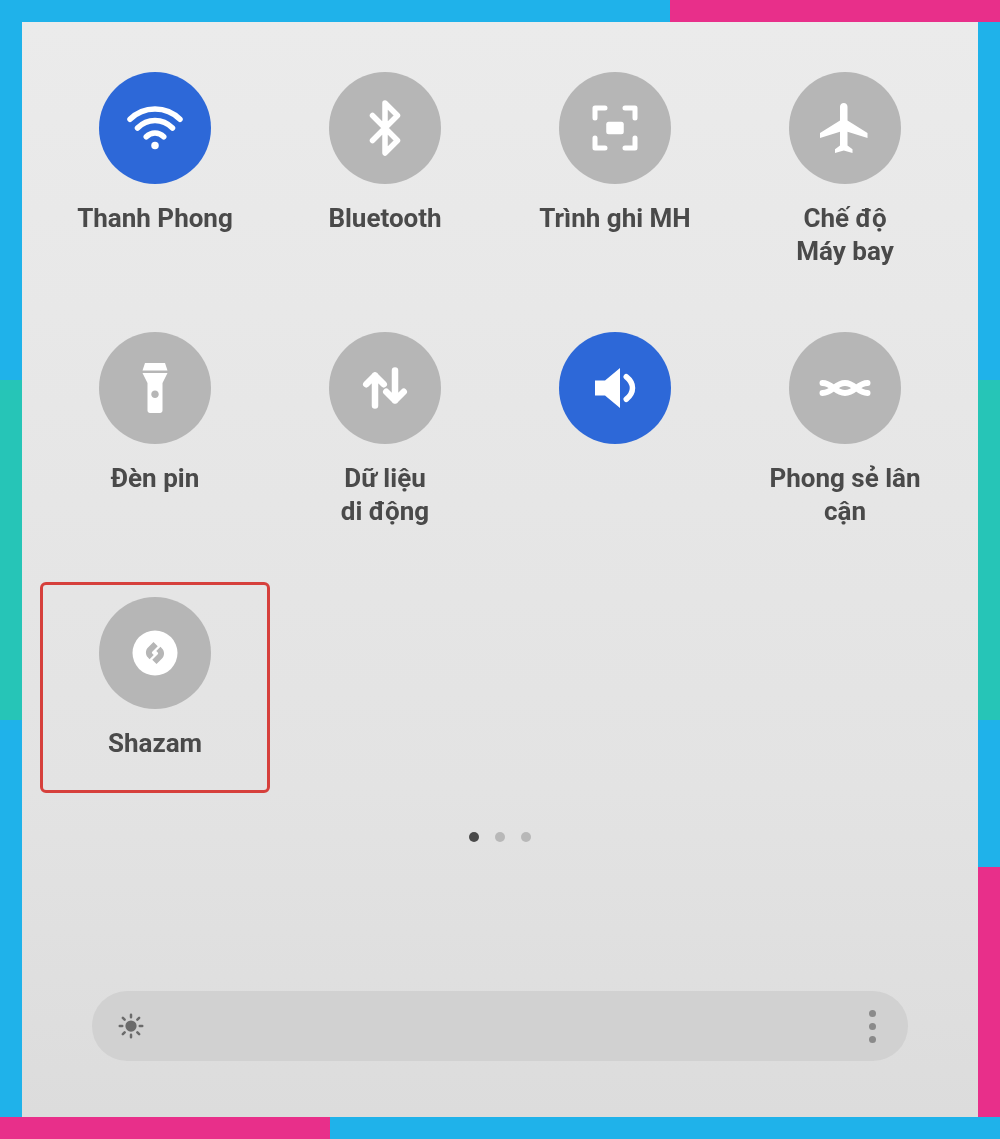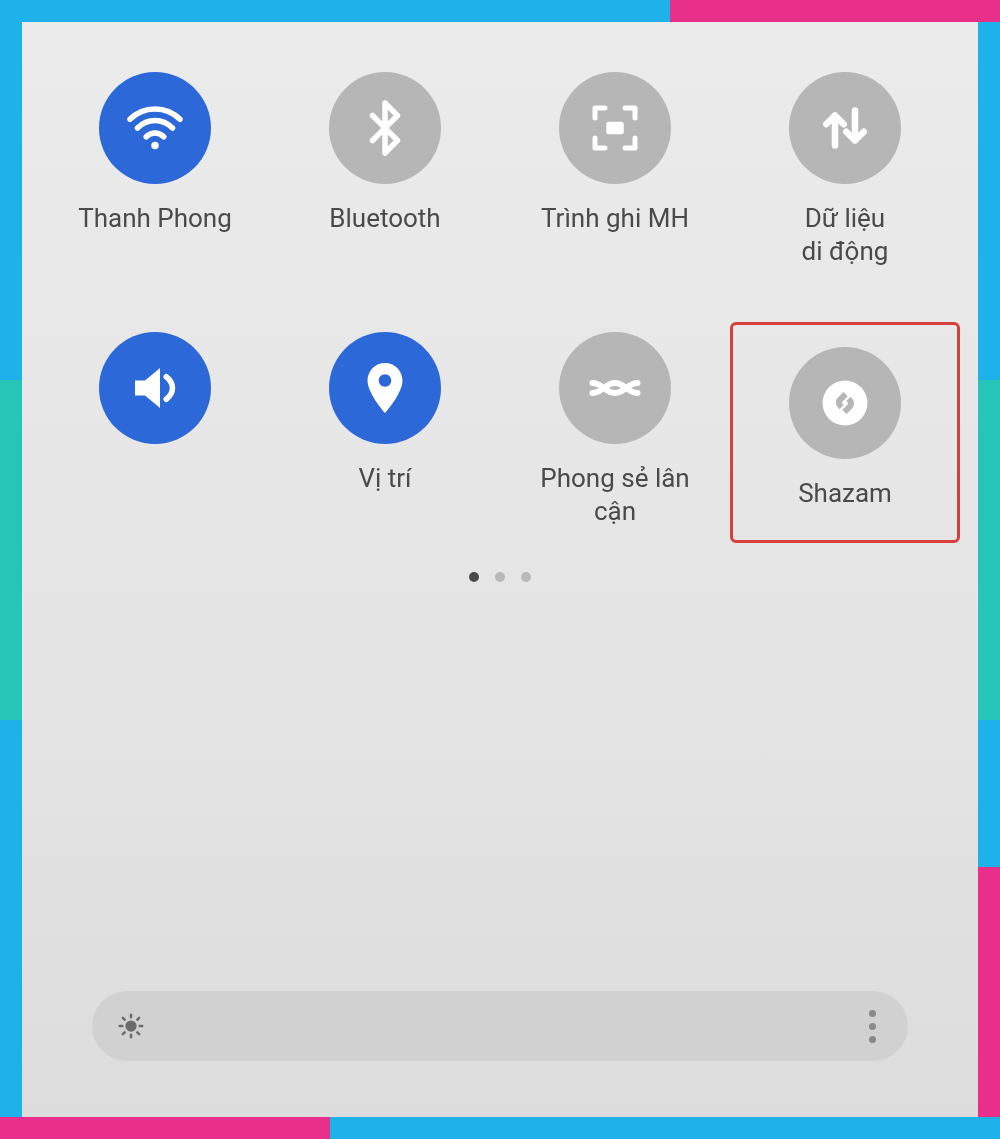--- a/index.html
+++ b/index.html
@@ -15,41 +15,42 @@
   .border-right-mid { top: 380px; right: 0; width: 22px; height: 340px; background: #26c5b7; }
   .border-left-mid  { top: 380px; left: 0; width: 22px; height: 340px; background: #26c5b7; }
   .border-bottom-left { bottom: 0; left: 0; width: 330px; height: 22px; background: #e82f8a; }
   .border-bottom-right { bottom: 22px; right: 0; width: 22px; height: 250px; background: #e82f8a; }
 
   .panel {
     position: absolute;
     left: 22px; top: 22px; right: 22px; bottom: 22px;
     background: linear-gradient(180deg,#ebebeb 0%,#e3e3e3 70%,#dcdcdc 100%);
     padding: 40px 18px 60px 18px;
+    font-weight: bold;
   }
   .grid {
     display: grid;
     grid-template-columns: repeat(4, 1fr);
     grid-auto-rows: 230px;
     gap: 30px 0;
     justify-items: center;
     align-items: start;
   }
   .tile {
     display: flex;
     flex-direction: column;
     align-items: center;
     width: 230px;
     padding-top: 10px;
     cursor: pointer;
   }
   .tile.highlight {
     border: 3px solid #d6403c;
     border-radius: 6px;
-    padding: 22px 6px 30px 6px;
+    padding: 12px 6px 30px 6px;
     margin-top: 0;
   }
   .circle {
     width: 112px; height: 112px;
     border-radius: 50%;
     display: flex; align-items: center; justify-content: center;
     margin-bottom: 18px;
   }
   .circle.on  { background: #2d68d8; }
   .circle.off { background: #b6b6b6; }
@@ -130,22 +131,39 @@
     <div class="tile">
       <div class="circle off">
         <svg viewBox="0 0 24 24" fill="none" stroke="#fff" stroke-width="2" stroke-linecap="round">
           <path d="M4 4h4M4 4v4M20 4h-4M20 4v4M4 20h4M4 20v-4M20 20h-4M20 20v-4"></path>
           <rect x="8.5" y="9.5" width="7" height="5" rx="1" fill="#fff" stroke="none"></rect>
         </svg>
       </div>
       <div class="label">Trình ghi MH</div>
     </div>
 
-
-
+    <div class="tile">
+      <div class="circle off">
+        <svg viewBox="0 0 24 24" fill="#fff">
+          <path d="M21 14l-8-5V3.5c0-.83-.67-1.5-1.5-1.5S10 2.67 10 3.5V9l-8 5v2l8-2.5V19l-2 1.5V22l3.5-1 3.5 1v-1.5L13 19v-5.5l8 2.5v-2z"></path>
+        </svg>
+      </div>
+      <div class="label">Chế độ
+Máy bay</div>
+    </div>
+
+
+    <div class="tile">
+      <div class="circle off">
+        <svg viewBox="0 0 24 24" fill="#fff">
+          <path d="M8 2l-1 3h10l-1-3H8zm-1 4l2 4v11c0 .55.45 1 1 1h4c.55 0 1-.45 1-1V10l2-4H7zm5 7c.83 0 1.5.67 1.5 1.5S12.83 16 12 16s-1.5-.67-1.5-1.5.67-1.5 1.5-1.5z"></path>
+        </svg>
+      </div>
+      <div class="label">Đèn pin</div>
+    </div>
 
     <div class="tile">
       <div class="circle off">
         <svg viewBox="0 0 24 24" fill="none" stroke="#fff" stroke-width="2.6" stroke-linecap="round" stroke-linejoin="round">
           <path d="M8 19V7m0 0l-3.5 3.5M8 7l3.5 3.5"></path>
           <path d="M16 5v12m0 0l3.5-3.5M16 17l-3.5-3.5"></path>
         </svg>
       </div>
       <div class="label">Dữ liệu
 di động</div>
@@ -153,28 +171,20 @@
 
     <div class="tile">
       <div class="circle on">
         <svg viewBox="0 0 24 24" fill="#fff">
           <path d="M4 9v6h4l6 5V4L8 9H4z"></path>
           <path d="M16.5 7.5c1.5 1.2 2.5 2.8 2.5 4.5s-1 3.3-2.5 4.5" stroke="#fff" stroke-width="2.2" fill="none" stroke-linecap="round"></path>
         </svg>
       </div>
     </div>
 
-    <div class="tile">
-      <div class="circle on">
-        <svg viewBox="0 0 24 24" fill="#fff">
-          <path d="M12 2C8.13 2 5 5.13 5 9c0 5.25 7 13 7 13s7-7.75 7-13c0-3.87-3.13-7-7-7zm0 9.5c-1.38 0-2.5-1.12-2.5-2.5S10.62 6.5 12 6.5 14.5 7.62 14.5 9 13.38 11.5 12 11.5z"></path>
-        </svg>
-      </div>
-      <div class="label">Vị trí</div>
-    </div>
 
 
     <div class="tile">
       <div class="circle off">
         <svg viewBox="0 0 24 24" fill="none" stroke="#fff" stroke-width="2.4" stroke-linecap="round">
           <path d="M3 10c4 0 5 4 9 4s5-4 9-4"></path>
           <path d="M3 14c4 0 5-4 9-4s5 4 9 4"></path>
         </svg>
       </div>
       <div class="label">Phong sẻ lân

